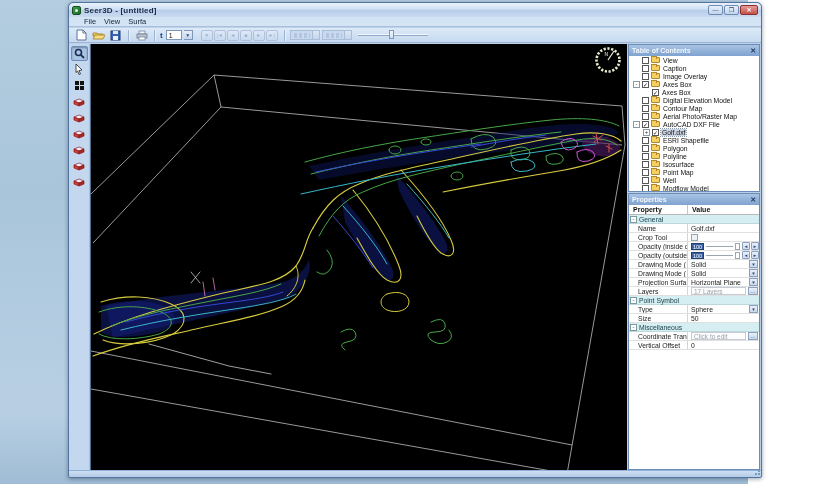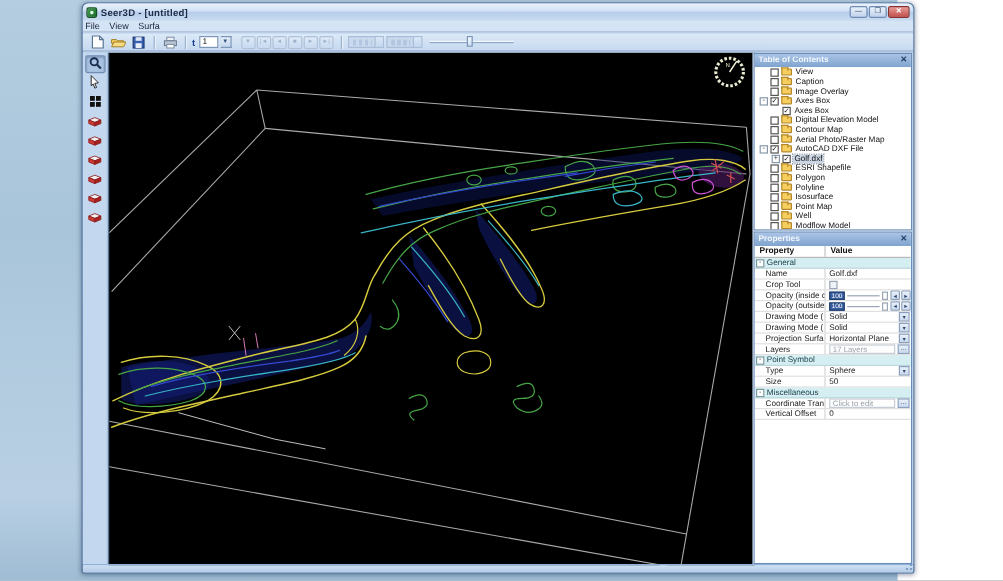--- a/index.html
+++ b/index.html
@@ -23,21 +23,21 @@
   #title-text { font-size:8px; color:#1c2a44; font-weight:bold; letter-spacing:.2px; }
   #win-buttons { margin-left:auto; display:flex; gap:1px; }
   .win-btn { width:15px; height:10px; border:1px solid #6e8cb4; border-radius:2px;
     background:linear-gradient(180deg,#e9f1fa,#c0d3ec); font-size:6px; line-height:8px;
     text-align:center; color:#2a3a55; }
   .win-btn.close { width:18px; background:linear-gradient(180deg,#e89a96,#c2504a);
     border-color:#8c2f2c; color:#fff; font-weight:bold; }
 
   #menu-bar { position:absolute; left:0; top:14px; right:0; height:10px;
     background:#d5e4f5; border-bottom:1px solid #aabfd8; display:flex; align-items:center;
-    padding-left:2px; gap:8px; }
+    padding-left:15px; gap:8px; }
   .menu-item { font-size:7.5px; color:#16243c; }
 
   #toolbar { position:absolute; left:0; top:25px; right:0; height:15px;
     background:linear-gradient(180deg,#dcea f8,#c6d9ef);
     background:linear-gradient(180deg,#dceaf8,#c6d9ef);
     border-bottom:1px solid #9db4d2; display:flex; align-items:center; padding-left:5px; gap:2px; }
   .tb-btn { width:15px; height:13px; display:flex; align-items:center; justify-content:center;
     border:1px solid transparent; border-radius:2px; }
   .tb-sep { width:1px; height:11px; background:#9cb2cf; margin:0 3px;
     box-shadow:1px 0 0 #e8f1fa; }

